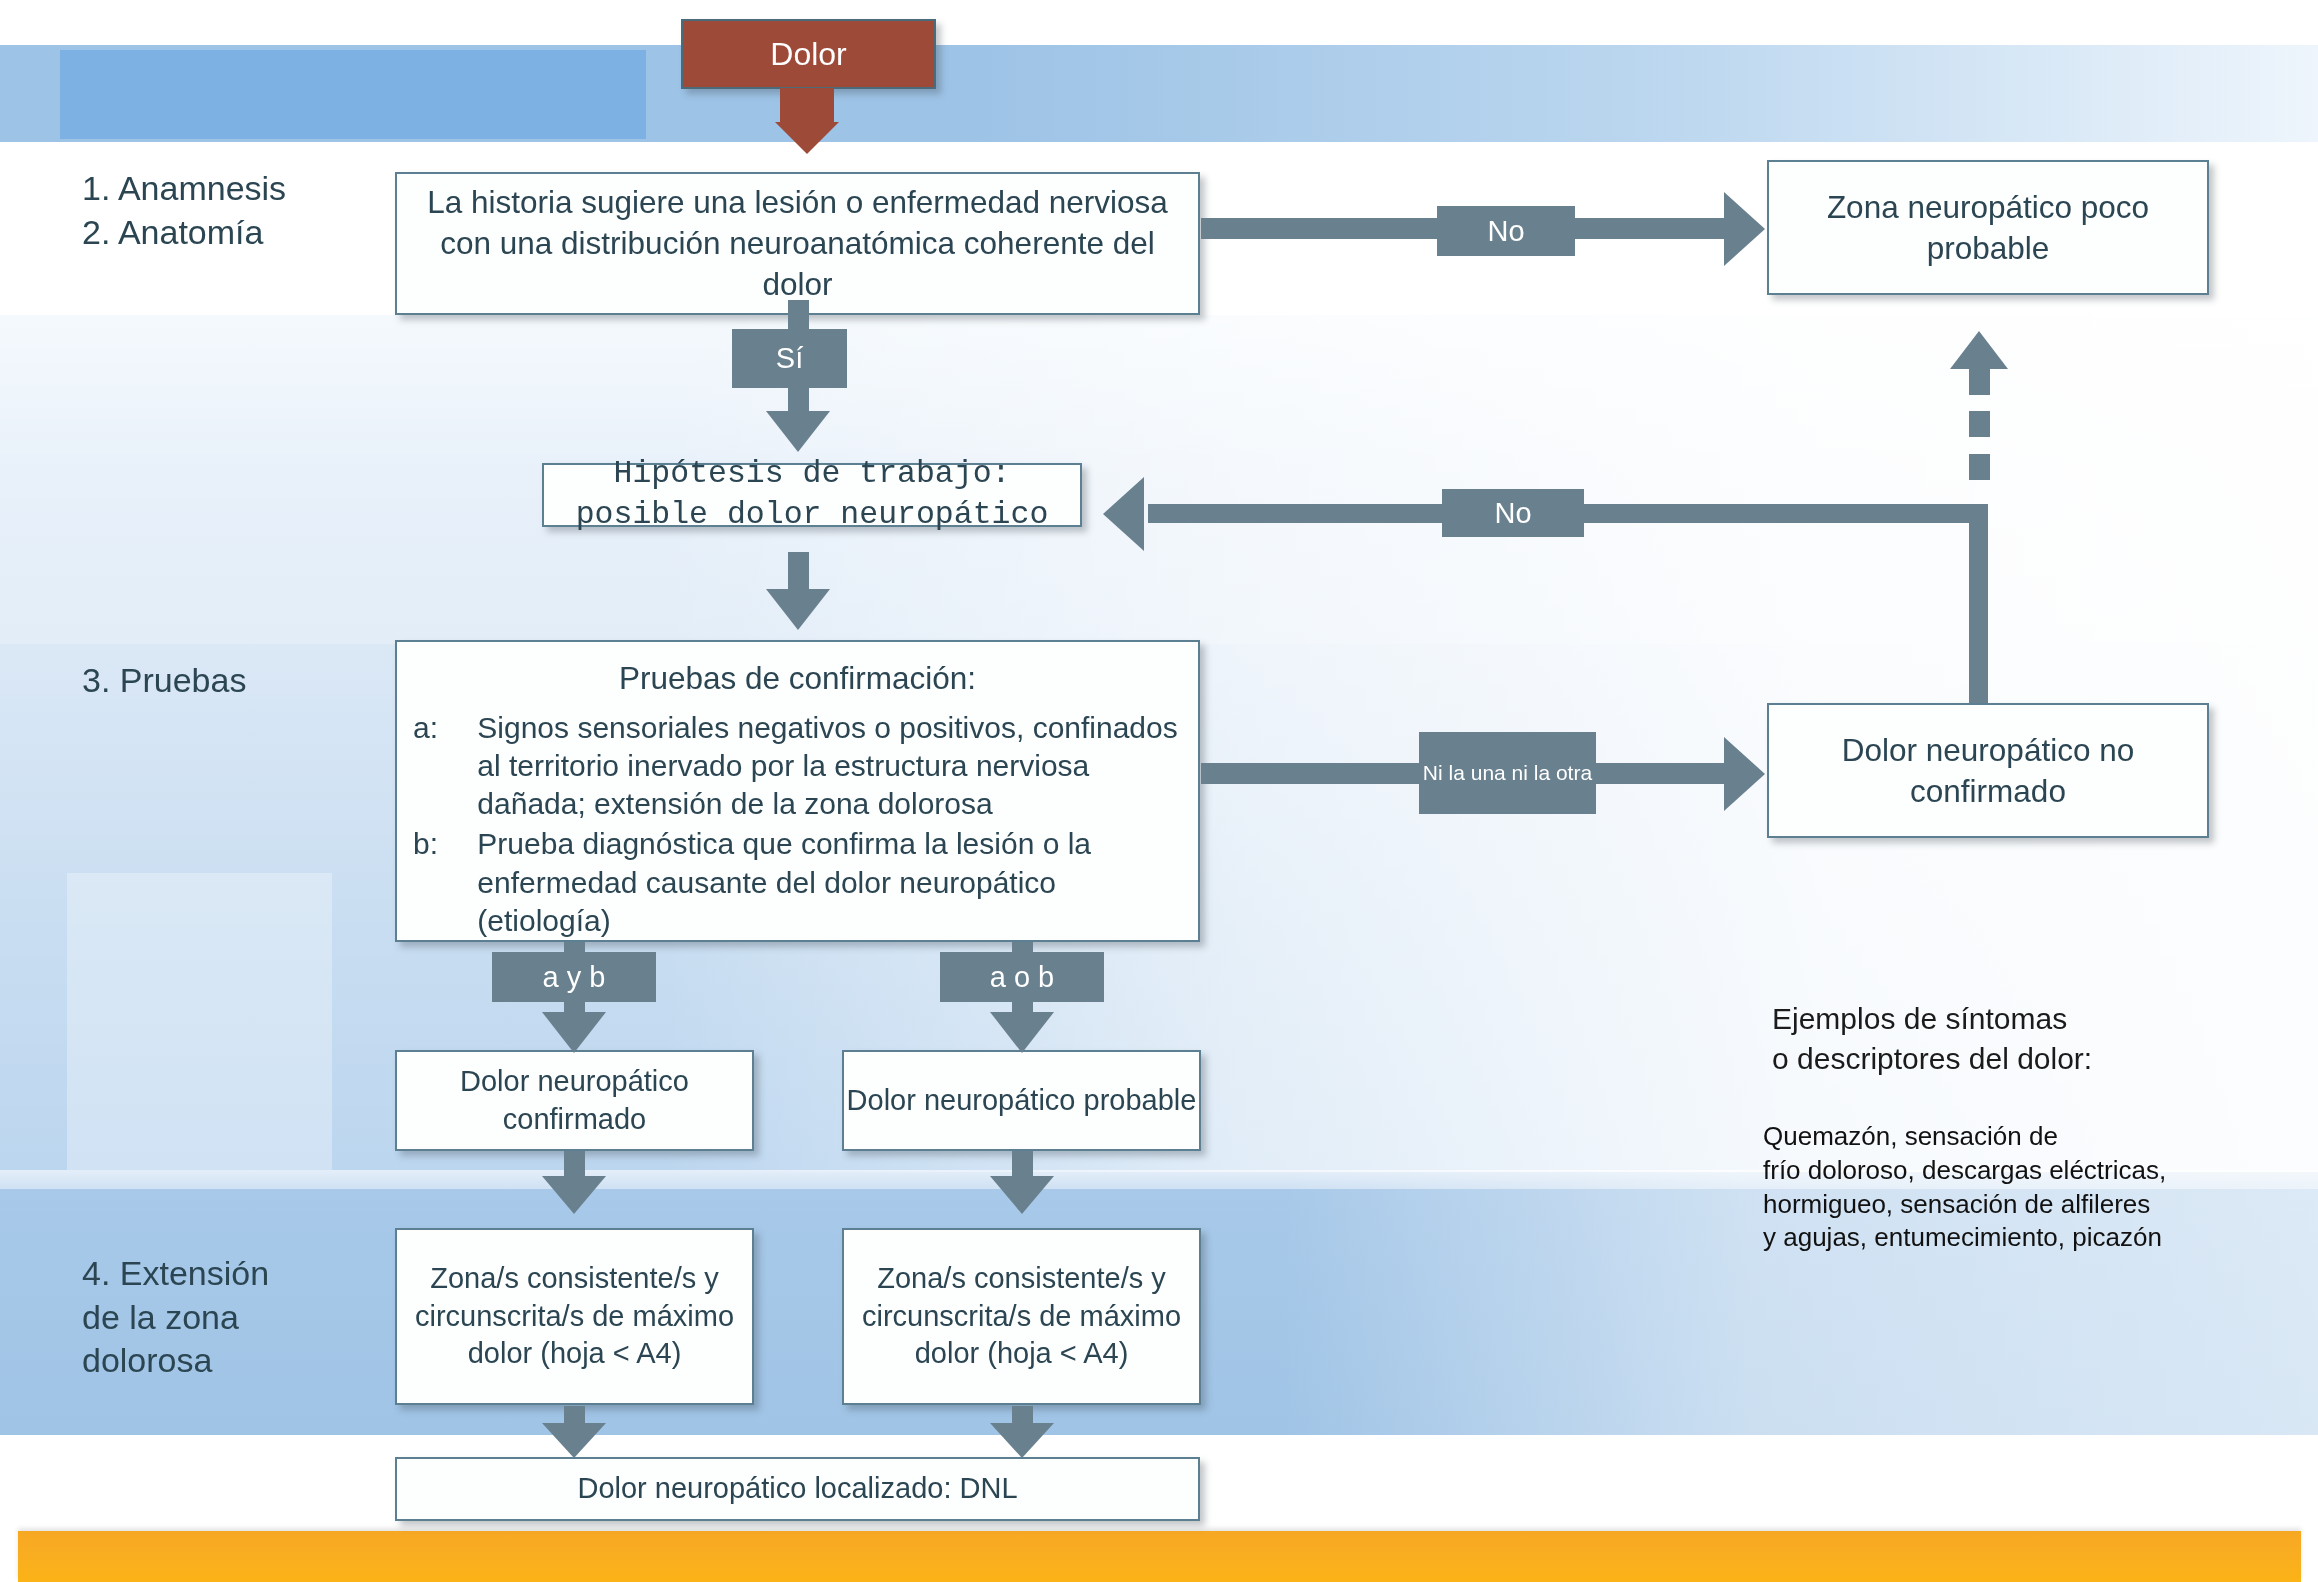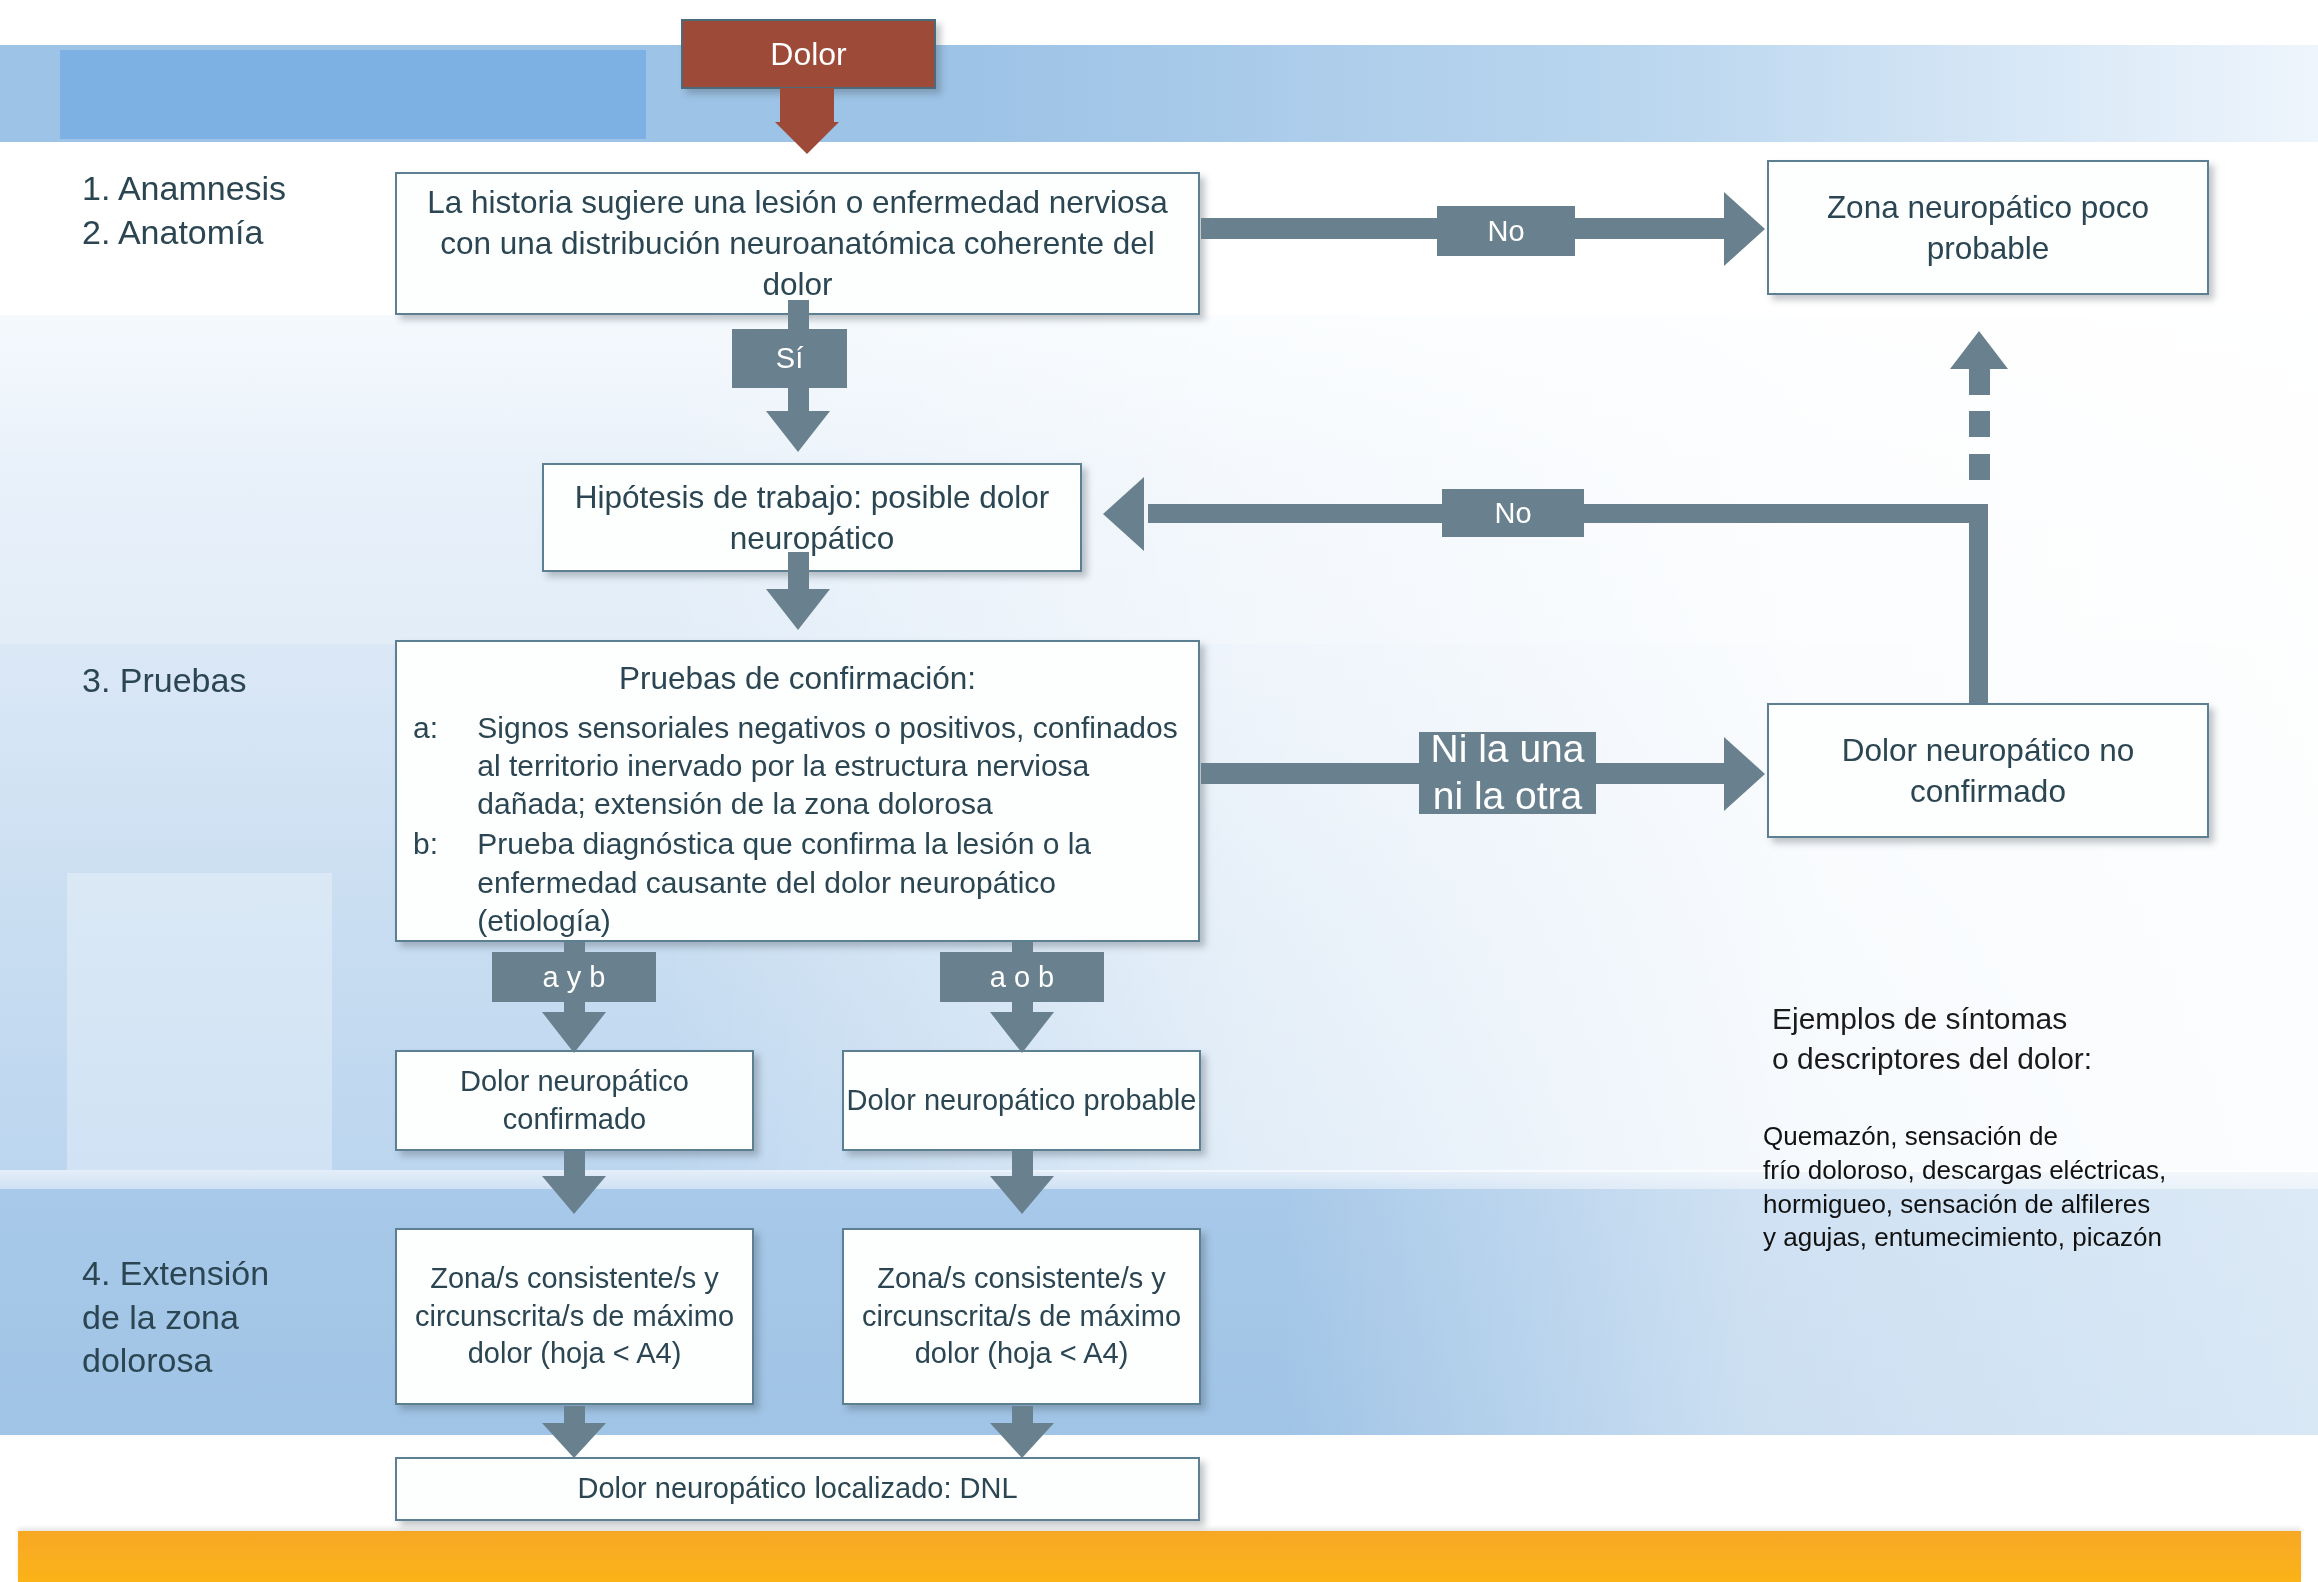--- a/index.html
+++ b/index.html
@@ -224,21 +224,21 @@
   <div class="tri-right" style="left:1724px; top:192px;"></div>
 
   <div class="node t-box-2" style="left:1767px; top:160px; width:442px; height:135px;">Zona neuropático
 poco probable</div>
 
   <div class="stem" style="left:788px; top:300px; width:20.5px; height:35px;"></div>
   <div class="lbl" style="left:732px; top:329px; width:115px; height:59px; font-size:29px;">Sí</div>
   <div class="stem" style="left:788px; top:387px; width:20.5px; height:29px;"></div>
   <div class="tri-down" style="left:766px; top:411px;"></div>
 
-  <div class="node t-box-2" style="left:542px; top:463px; width:540px; height:109px;">Hipótesis de trabajo:
+  <div class="node t-box-2" style="left:542px; top:463px; width:540px; height:64px;font-family:Liberation Mono, monospace;">Hipótesis de trabajo:
 posible dolor neuropático</div>
 
   <div class="stem" style="left:1148px; top:504px; width:832px; height:19px;"></div>
   <div class="lbl" style="left:1442px; top:489px; width:142px; height:48px; font-size:29px;">No</div>
   <div class="tri-left" style="left:1103px; top:477px;"></div>
 
   <div class="stem" style="left:1969px; top:504px; width:19px; height:199px;"></div>
 
   <div class="dashseg" style="left:1969px; top:454px; width:20.5px; height:26px;"></div>
   <div class="dashseg" style="left:1969px; top:411px; width:20.5px; height:26px;"></div>
@@ -256,21 +256,21 @@
         <span class="prueba-txt">Signos sensoriales negativos o positivos, confinados al territorio inervado por la estructura nerviosa dañada; extensión de la zona dolorosa</span>
       </div>
       <div class="prueba-item">
         <span class="prueba-key">b:</span>
         <span class="prueba-txt">Prueba diagnóstica que confirma la lesión o la enfermedad causante del dolor neuropático (etiología)</span>
       </div>
     </div>
   </div>
 
   <div class="stem" style="left:1201px; top:763px; width:527px; height:20.5px;"></div>
-  <div class="lbl" style="left:1419px; top:732px; width:177px; height:82px; font-size:39px;">Ni la una
+  <div class="lbl" style="left:1419px; top:732px; width:177px; height:82px; font-size:21px;">Ni la una
 ni la otra</div>
   <div class="tri-right" style="left:1724px; top:737px;"></div>
 
   <div class="node t-box-2" style="left:1767px; top:703px; width:442px; height:135px;">Dolor neuropático
 no confirmado</div>
 
   <div class="stem" style="left:564px; top:942px; width:20.5px; height:22px;"></div>
   <div class="lbl" style="left:492px; top:952px; width:164px; height:50px; font-size:29px;">a y b</div>
   <div class="stem" style="left:564px; top:997px; width:20.5px; height:19px;"></div>
   <div class="tri-down" style="left:542px; top:1012px;"></div>

